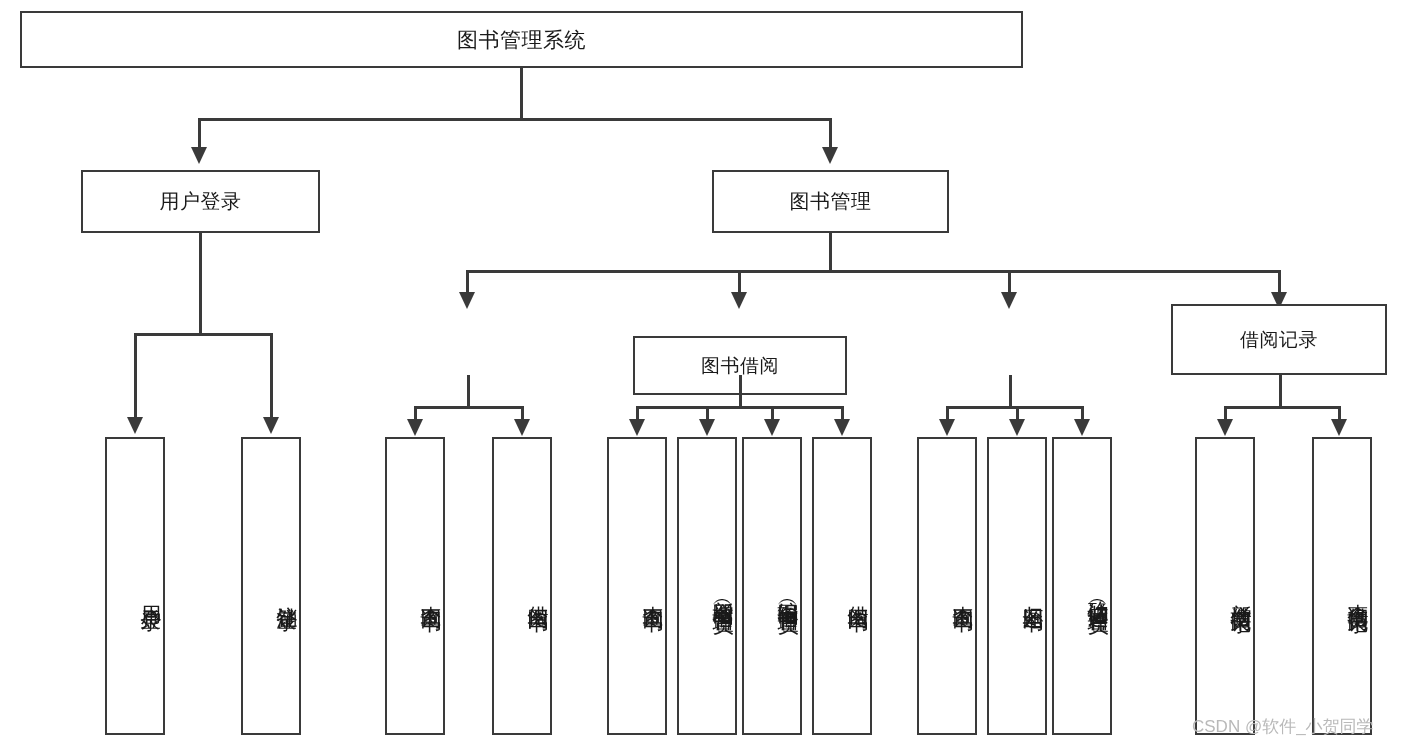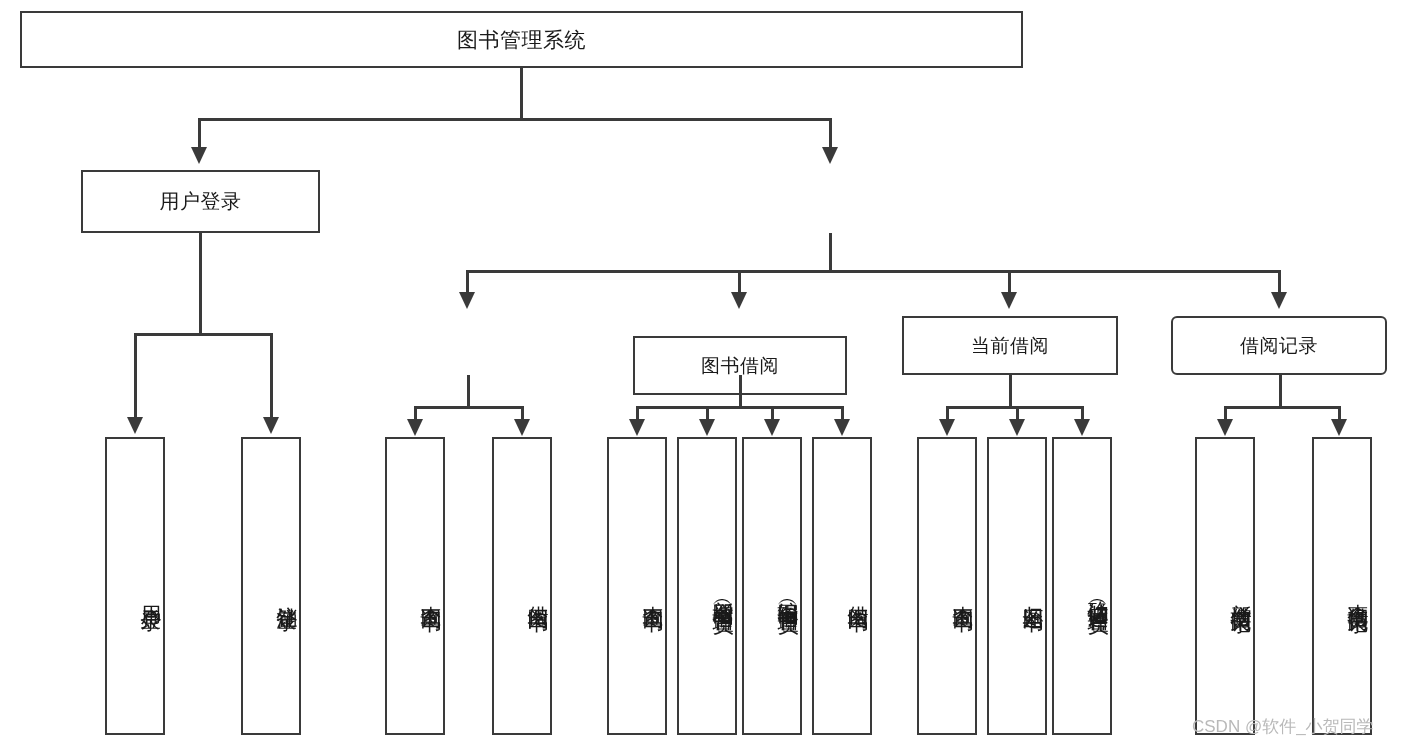--- a/index.html
+++ b/index.html
@@ -89,20 +89,23 @@
   <div class="hline" style="left:198px;top:118px;width:634px;height:3px;"></div>
 
   <div class="vline" style="left:198px;top:118px;width:3px;height:29px;"></div>
   <div class="arrow" style="left:191px;top:147px;"></div>
   <div class="vline" style="left:829px;top:118px;width:3px;height:29px;"></div>
   <div class="arrow" style="left:822px;top:147px;"></div>
 
   <div class="node level2" style="left:81px;top:170px;width:239px;height:63px;">
     <span>用户登录</span>
   </div>
+  <div class="node level2" style="left:712px;top:170px;width:237px;height:63px;">
+    <span>图书管理</span>
+  </div>
 
   <div class="vline" style="left:199px;top:233px;width:3px;height:102px;"></div>
   <div class="hline" style="left:134px;top:333px;width:138px;height:3px;"></div>
   <div class="vline" style="left:134px;top:333px;width:3px;height:84px;"></div>
   <div class="arrow" style="left:127px;top:417px;"></div>
   <div class="vline" style="left:270px;top:333px;width:3px;height:84px;"></div>
   <div class="arrow" style="left:263px;top:417px;"></div>
 
   <div class="vline" style="left:829px;top:233px;width:3px;height:40px;"></div>
   <div class="hline" style="left:466px;top:270px;width:815px;height:3px;"></div>
@@ -115,24 +118,21 @@
 
   <div class="vline" style="left:1008px;top:270px;width:3px;height:22px;"></div>
   <div class="arrow" style="left:1001px;top:292px;"></div>
 
   <div class="vline" style="left:1278px;top:270px;width:3px;height:22px;"></div>
   <div class="arrow" style="left:1271px;top:292px;"></div>
 
   <div class="node level3" style="left:633px;top:316px;width:214px;height:59px;margin-top:20px;">
     <span>图书借阅</span>
   </div>
-  <div class="node level3" style="left:902px;top:316px;width:216px;height:59px;">
-    <span>当前借阅</span>
-  </div>
-  <div class="node level3" style="left:1171px;top:316px;width:216px;height:59px;border-radius:6px;">
+  <div class="node level3" style="left:1171px;top:304px;width:216px;height:71px;">
     <span>借阅记录</span>
   </div>
 
   <div class="vline" style="left:467px;top:375px;width:3px;height:33px;"></div>
   <div class="hline" style="left:414px;top:406px;width:110px;height:3px;"></div>
   <div class="vline" style="left:414px;top:406px;width:3px;height:14px;"></div>
   <div class="arrow" style="left:407px;top:419px;"></div>
   <div class="vline" style="left:521px;top:406px;width:3px;height:14px;"></div>
   <div class="arrow" style="left:514px;top:419px;"></div>
 

